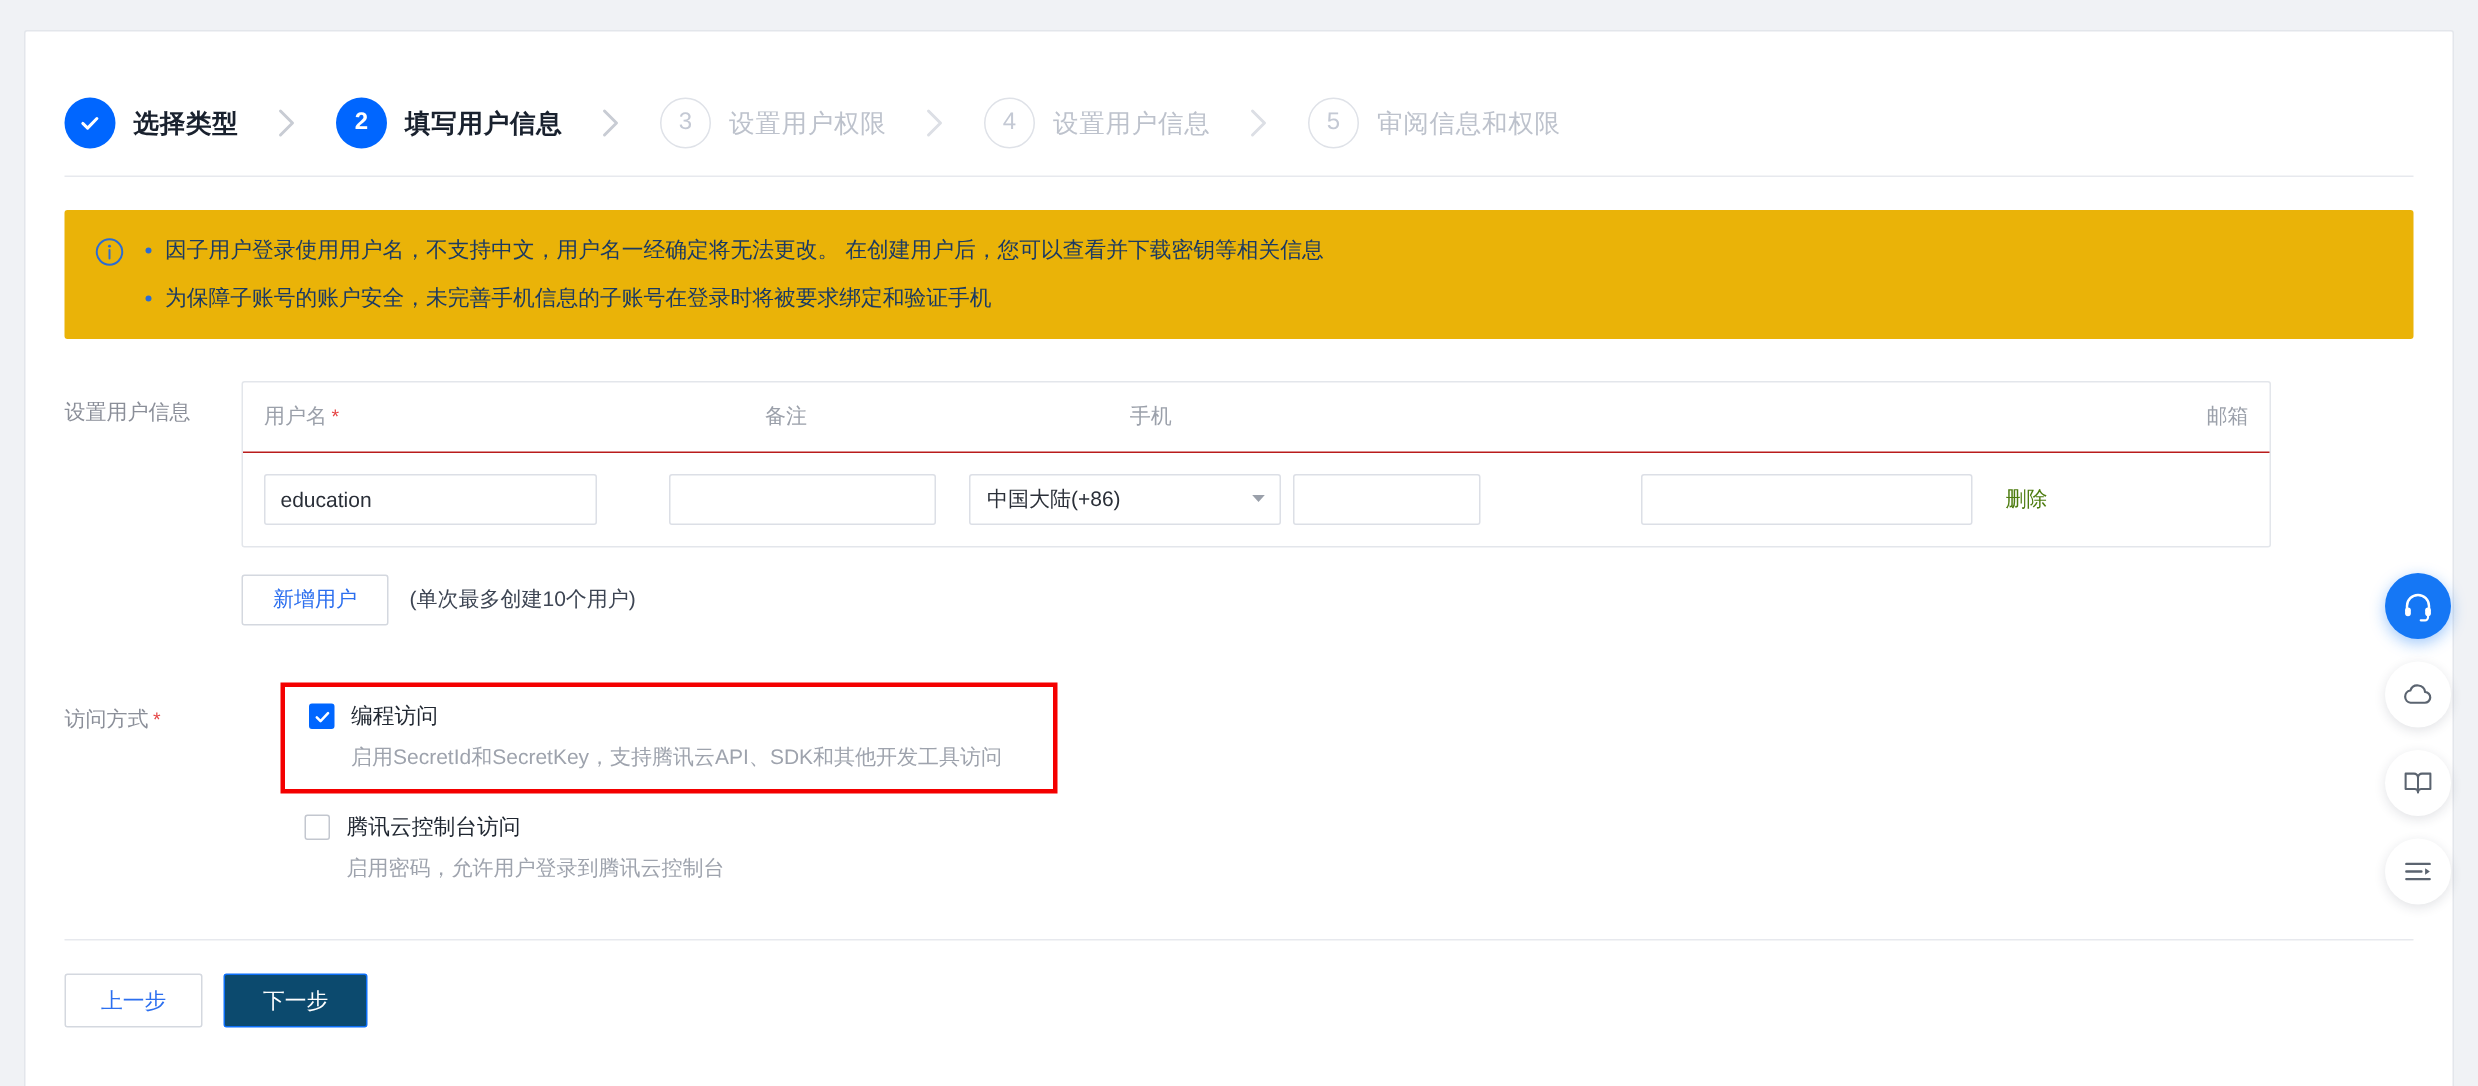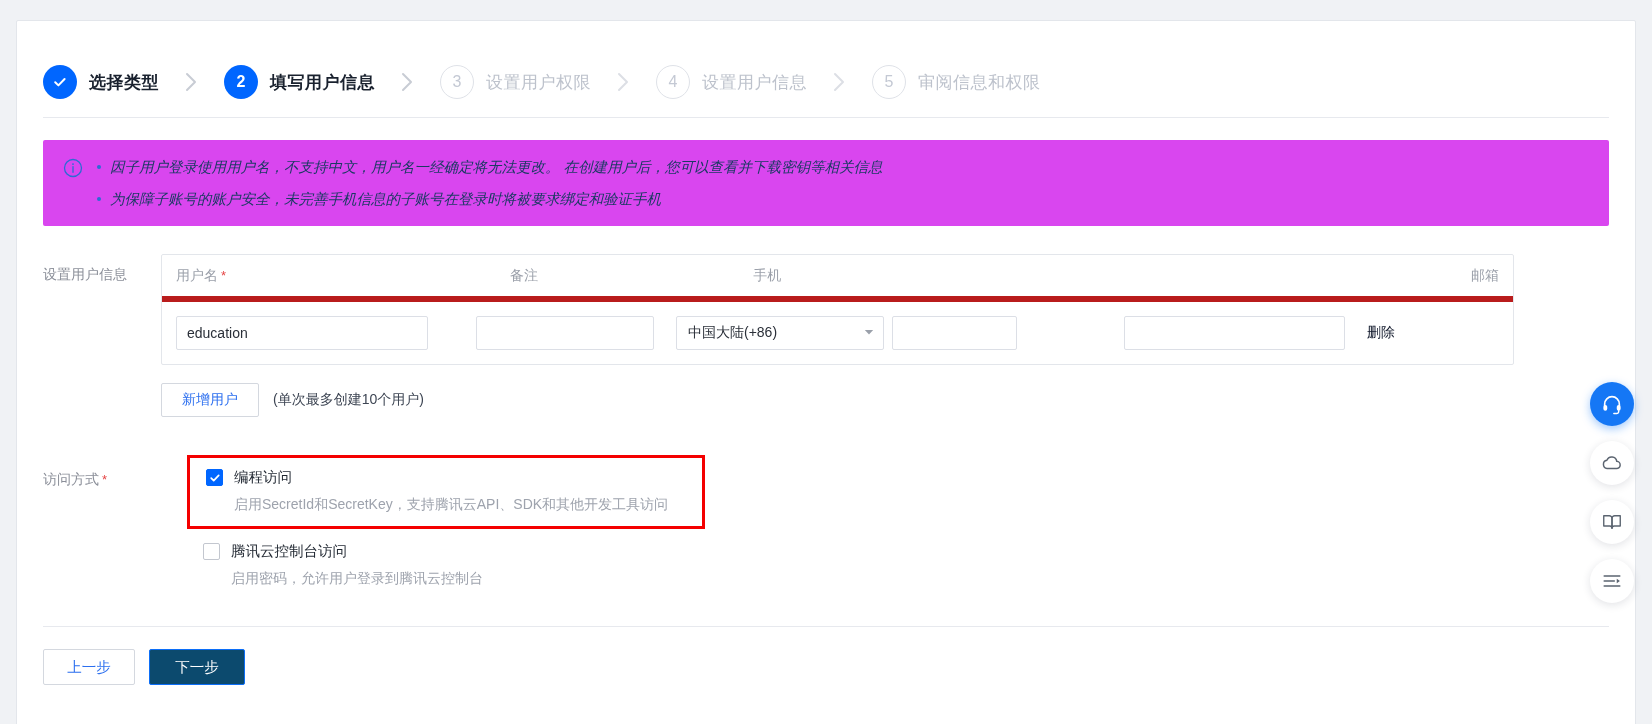--- a/index.html
+++ b/index.html
@@ -60,25 +60,24 @@
   .step-arrow.dim { color: #dcdfe5; }
 
   .divider {
     height: 1px; background: #e7e9ee;
     margin: 0 26px;
   }
 
   
   .alert {
     margin: 22px 26px 0 26px;
-    background: #d946ef;
+    background: #eab308;
     border-radius: 2px;
     display: flex;
     padding: 16px 22px 16px 20px;
-    font-style: italic;
   }
   .alert-icon {
     flex: 0 0 auto;
     width: 20px; height: 20px;
     margin-right: 14px;
     margin-top: 2px;
     color: #2b6cd4;
   }
   .alert-list { flex: 1 1 auto; }
   .alert-line {
@@ -113,21 +112,21 @@
   .req-star { color: #e54545; margin-left: 3px; font-size: 13px; }
   .form-field { flex: 1 1 auto; }
 
   .user-table {
     border: 1px solid #e3e6eb;
     border-radius: 2px;
     width: 1353px;
   }
   .table-head {
     display: flex;
-    border-bottom: 6px solid #b91c1c;
+    border-bottom: 1px solid #b91c1c;
     height: 47px;
     align-items: center;
     padding: 0 14px;
     gap: 48px;
   }
   .th {
     font-size: 14px;
     color: #9ba0aa;
   }
   .th .req-star { color: #e54545; }
@@ -147,38 +146,38 @@
     border: 1px solid #dcdfe6;
     border-radius: 2px;
     background: #fff;
     font-size: 14px;
     color: #2a2f38;
     padding: 0 10px;
     line-height: 32px;
     font-family: "Liberation Sans", "DejaVu Sans", sans-serif;
     outline: none;
   }
-  .inp.username { width: 252px; margin-right: 48px; }
+  .inp.username { width: 222px; margin-right: 48px; }
   .inp.remark { width: 178px; margin-right: 22px; }
   .select-cc {
     width: 208px; height: 34px;
     border: 1px solid #dcdfe6;
     border-radius: 2px;
     background: #fff;
     display: flex; align-items: center;
     justify-content: space-between;
     padding: 0 9px 0 11px;
     font-size: 14px; color: #2a2f38;
     margin-right: 8px;
   }
   .caret { color: #9aa0aa; font-size: 9px; line-height: 1; }
   .inp.phone { width: 125px; margin-right: 107px; }
   .inp.email { width: 221px; margin-right: 22px; }
   .del-link {
-    color: #0f172a;
+    color: #4d7c0f;
     font-size: 14px;
     cursor: pointer;
     white-space: nowrap;
   }
 
   .add-row {
     display: flex; align-items: center;
     margin-top: 18px;
   }
   .btn-outline-blue {

